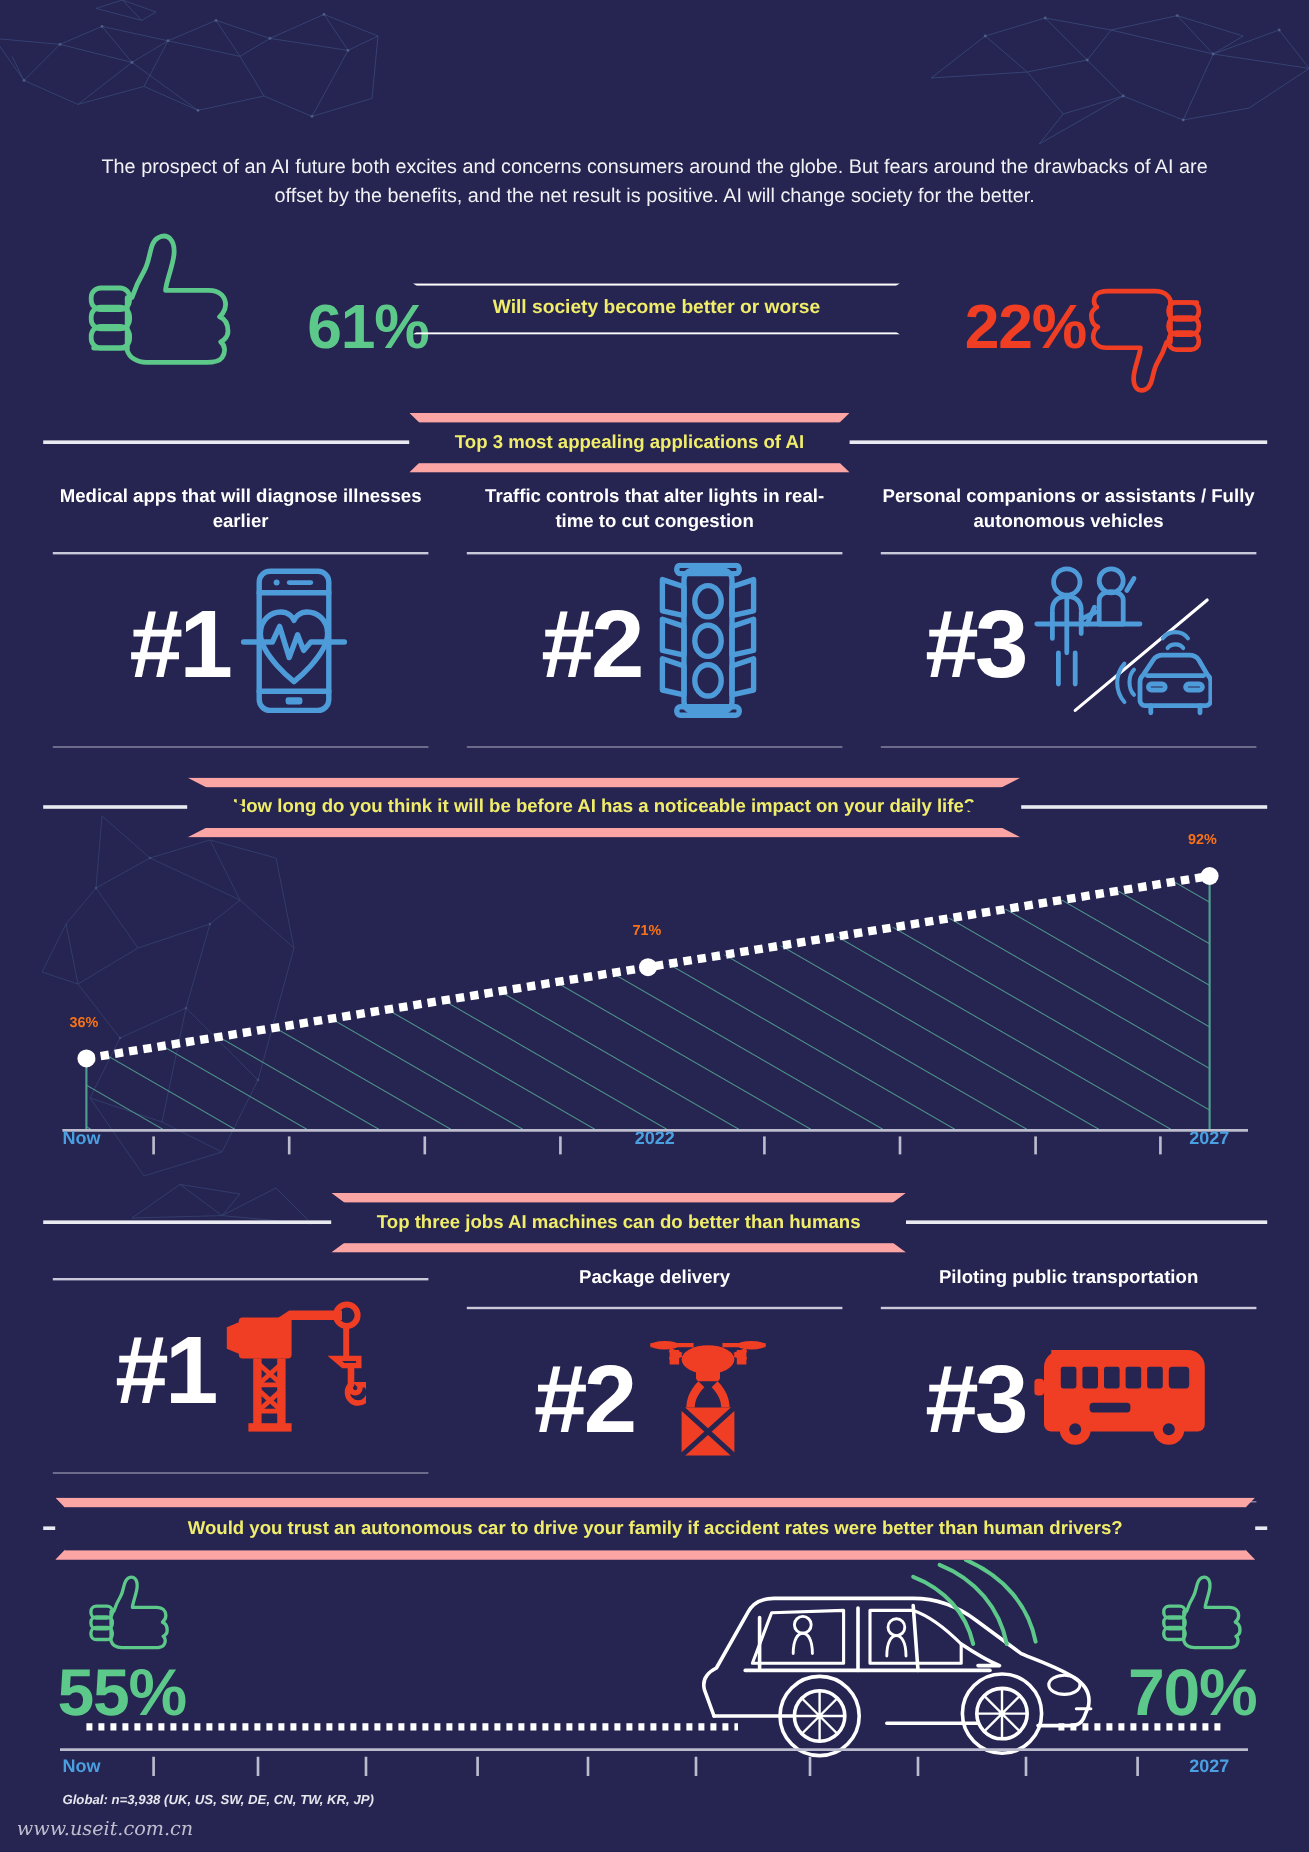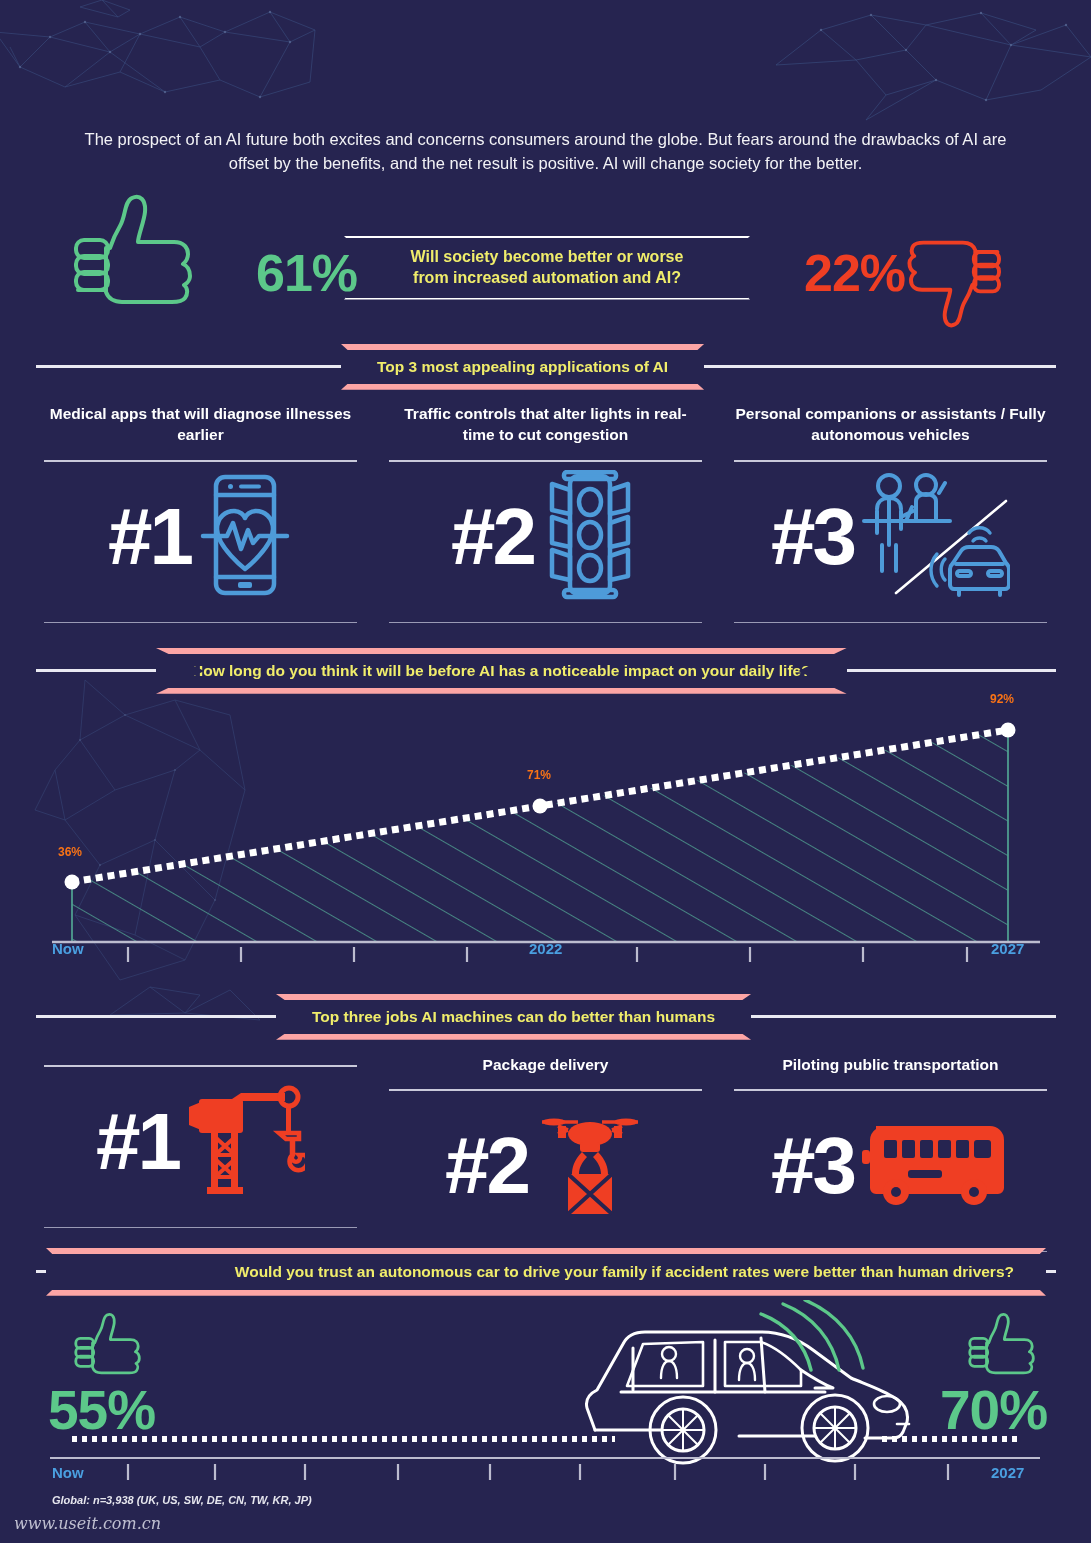--- a/index.html
+++ b/index.html
@@ -23,22 +23,22 @@
 
   .intro {
     position:absolute; top:128px; left:70px; width:951px;
     text-align:center; font-size:16.5px; line-height:1.45; font-weight:normal; color:#f2f2f5;
   }
 
   
   .ribbon-row { position:absolute; display:flex; align-items:center; width:1020px; left:36px; }
   .rline { flex:0 0 auto; height:3px; background:#e9e9f2; }
   .ribbon {
-    position:relative; border:6px solid #fca5a5; background:transparent;
-    color:#F0ED6B; font-weight:bold; text-align:right;
+    position:relative; border:8px solid #fca5a5; background:transparent;
+    color:#F0ED6B; font-weight:bold; text-align:center;
     padding:7px 30px; font-size:15.5px; line-height:1.28;
     clip-path: polygon(0% 0%, 100% 0%, 93% 50%, 100% 100%, 0% 100%, 7% 50%);
   }
   .ribbon.wide { clip-path: polygon(0% 0%, 100% 0%, 97.5% 50%, 100% 100%, 0% 100%, 2.5% 50%); }
   .thumb { position:absolute; top:4px; }
   .pct { position:absolute; font-size:52px; font-weight:bold; letter-spacing:-1px;margin-left:44px; }
   .pct.green { color:#5CC88A; left:212px; top:243px; }
   .pct.red { color:#EF3E23; left:760px; top:243px; }
 
   .qbanner {
@@ -149,21 +149,20 @@
         <rect x="14" y="50" width="32" height="18" rx="8"></rect>
         <rect x="14" y="66" width="32" height="18" rx="8"></rect>
         <rect x="14" y="82" width="32" height="18" rx="8"></rect>
         <path d="M16 100 L44 100"></path>
       </svg>
     </div>
     <div class="pct green">61%</div>
 
     <div class="qbanner">
       <div>Will society become better or worse</div>
-      <div>from increased automation and AI?</div>
     </div>
 
     <div class="pct red">22%</div>
     <div class="thumb" style="left:900px;top:226px;">
       <svg width="110" height="115" viewBox="0 0 140 120" fill="none" stroke="#EF3E23" stroke-width="5" stroke-linejoin="round" stroke-linecap="round" style="transform:scaleY(-1) scaleX(-1);">
         <path d="M48 58 C48 58 52 46 58 36 C64 26 62 12 70 8 C78 4 84 10 83 22 C82 32 76 46 76 52 L112 52 C122 52 126 58 126 64 C126 70 121 74 121 74 C126 76 128 80 128 86 C128 92 122 95 122 95 C126 98 126 104 123 108 C120 112 114 112 110 112 L60 112 C52 112 46 108 44 102 L44 58 Z"></path>
         <rect x="14" y="50" width="32" height="18" rx="8"></rect>
         <rect x="14" y="66" width="32" height="18" rx="8"></rect>
         <rect x="14" y="82" width="32" height="18" rx="8"></rect>
         <path d="M16 100 L44 100"></path>

